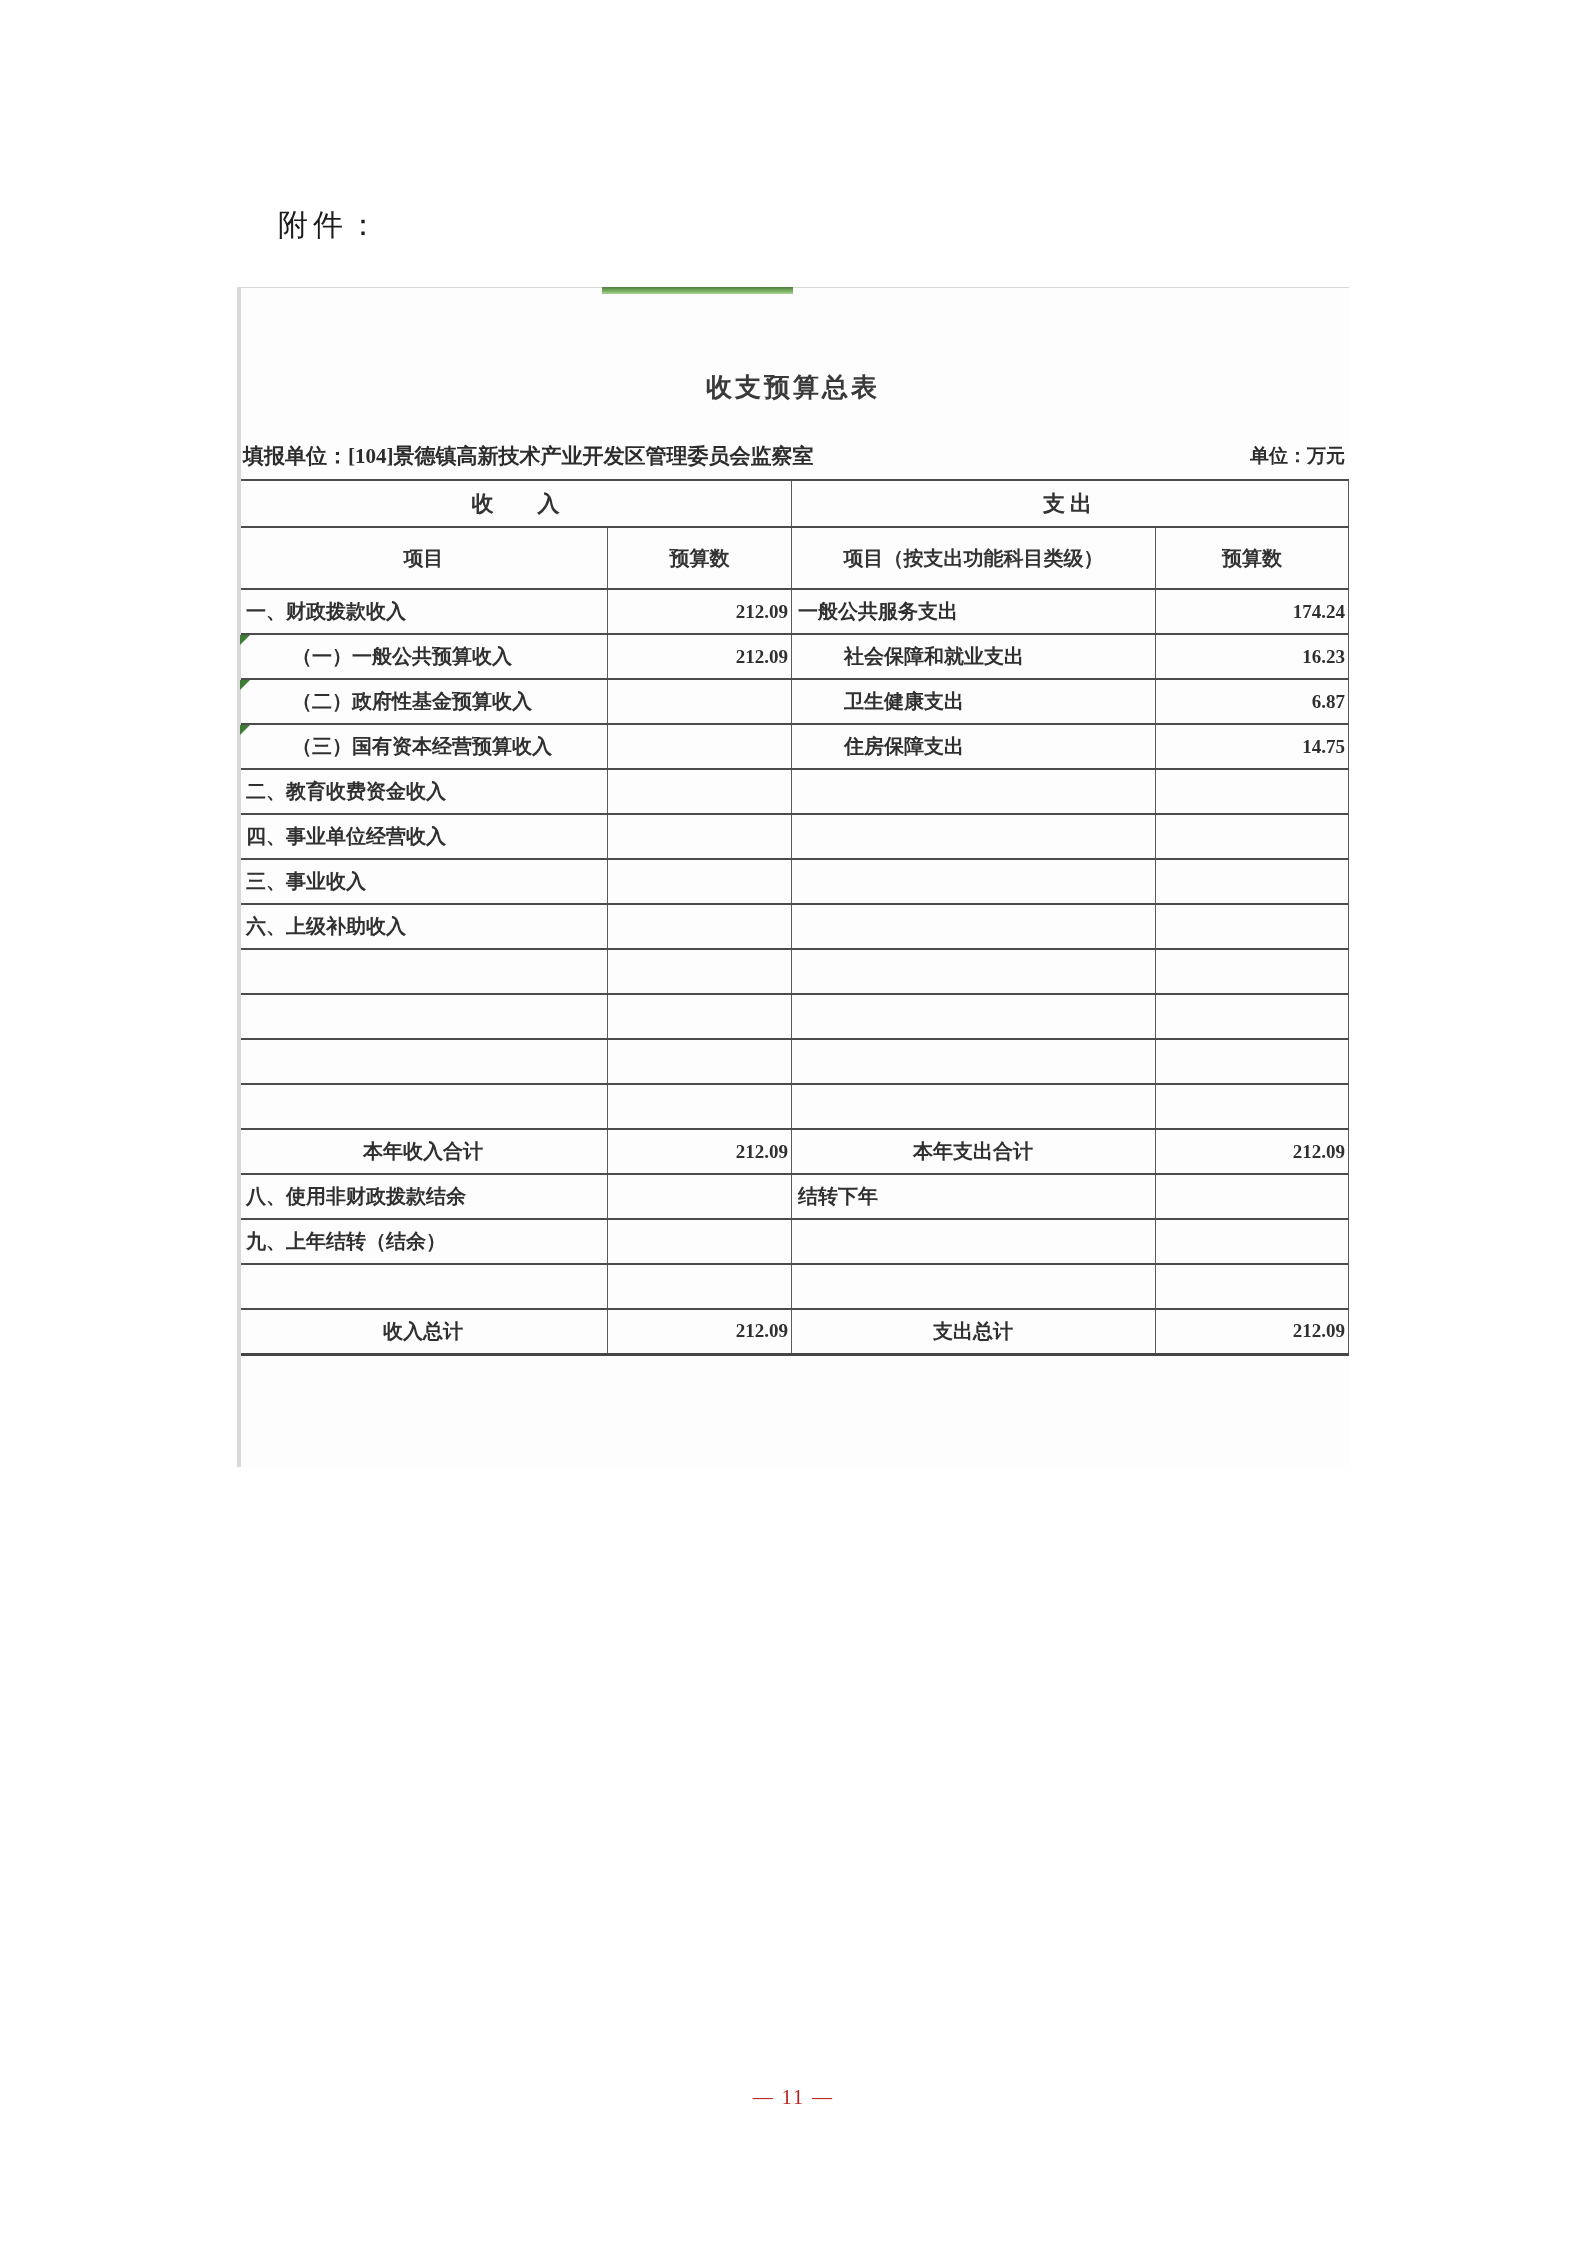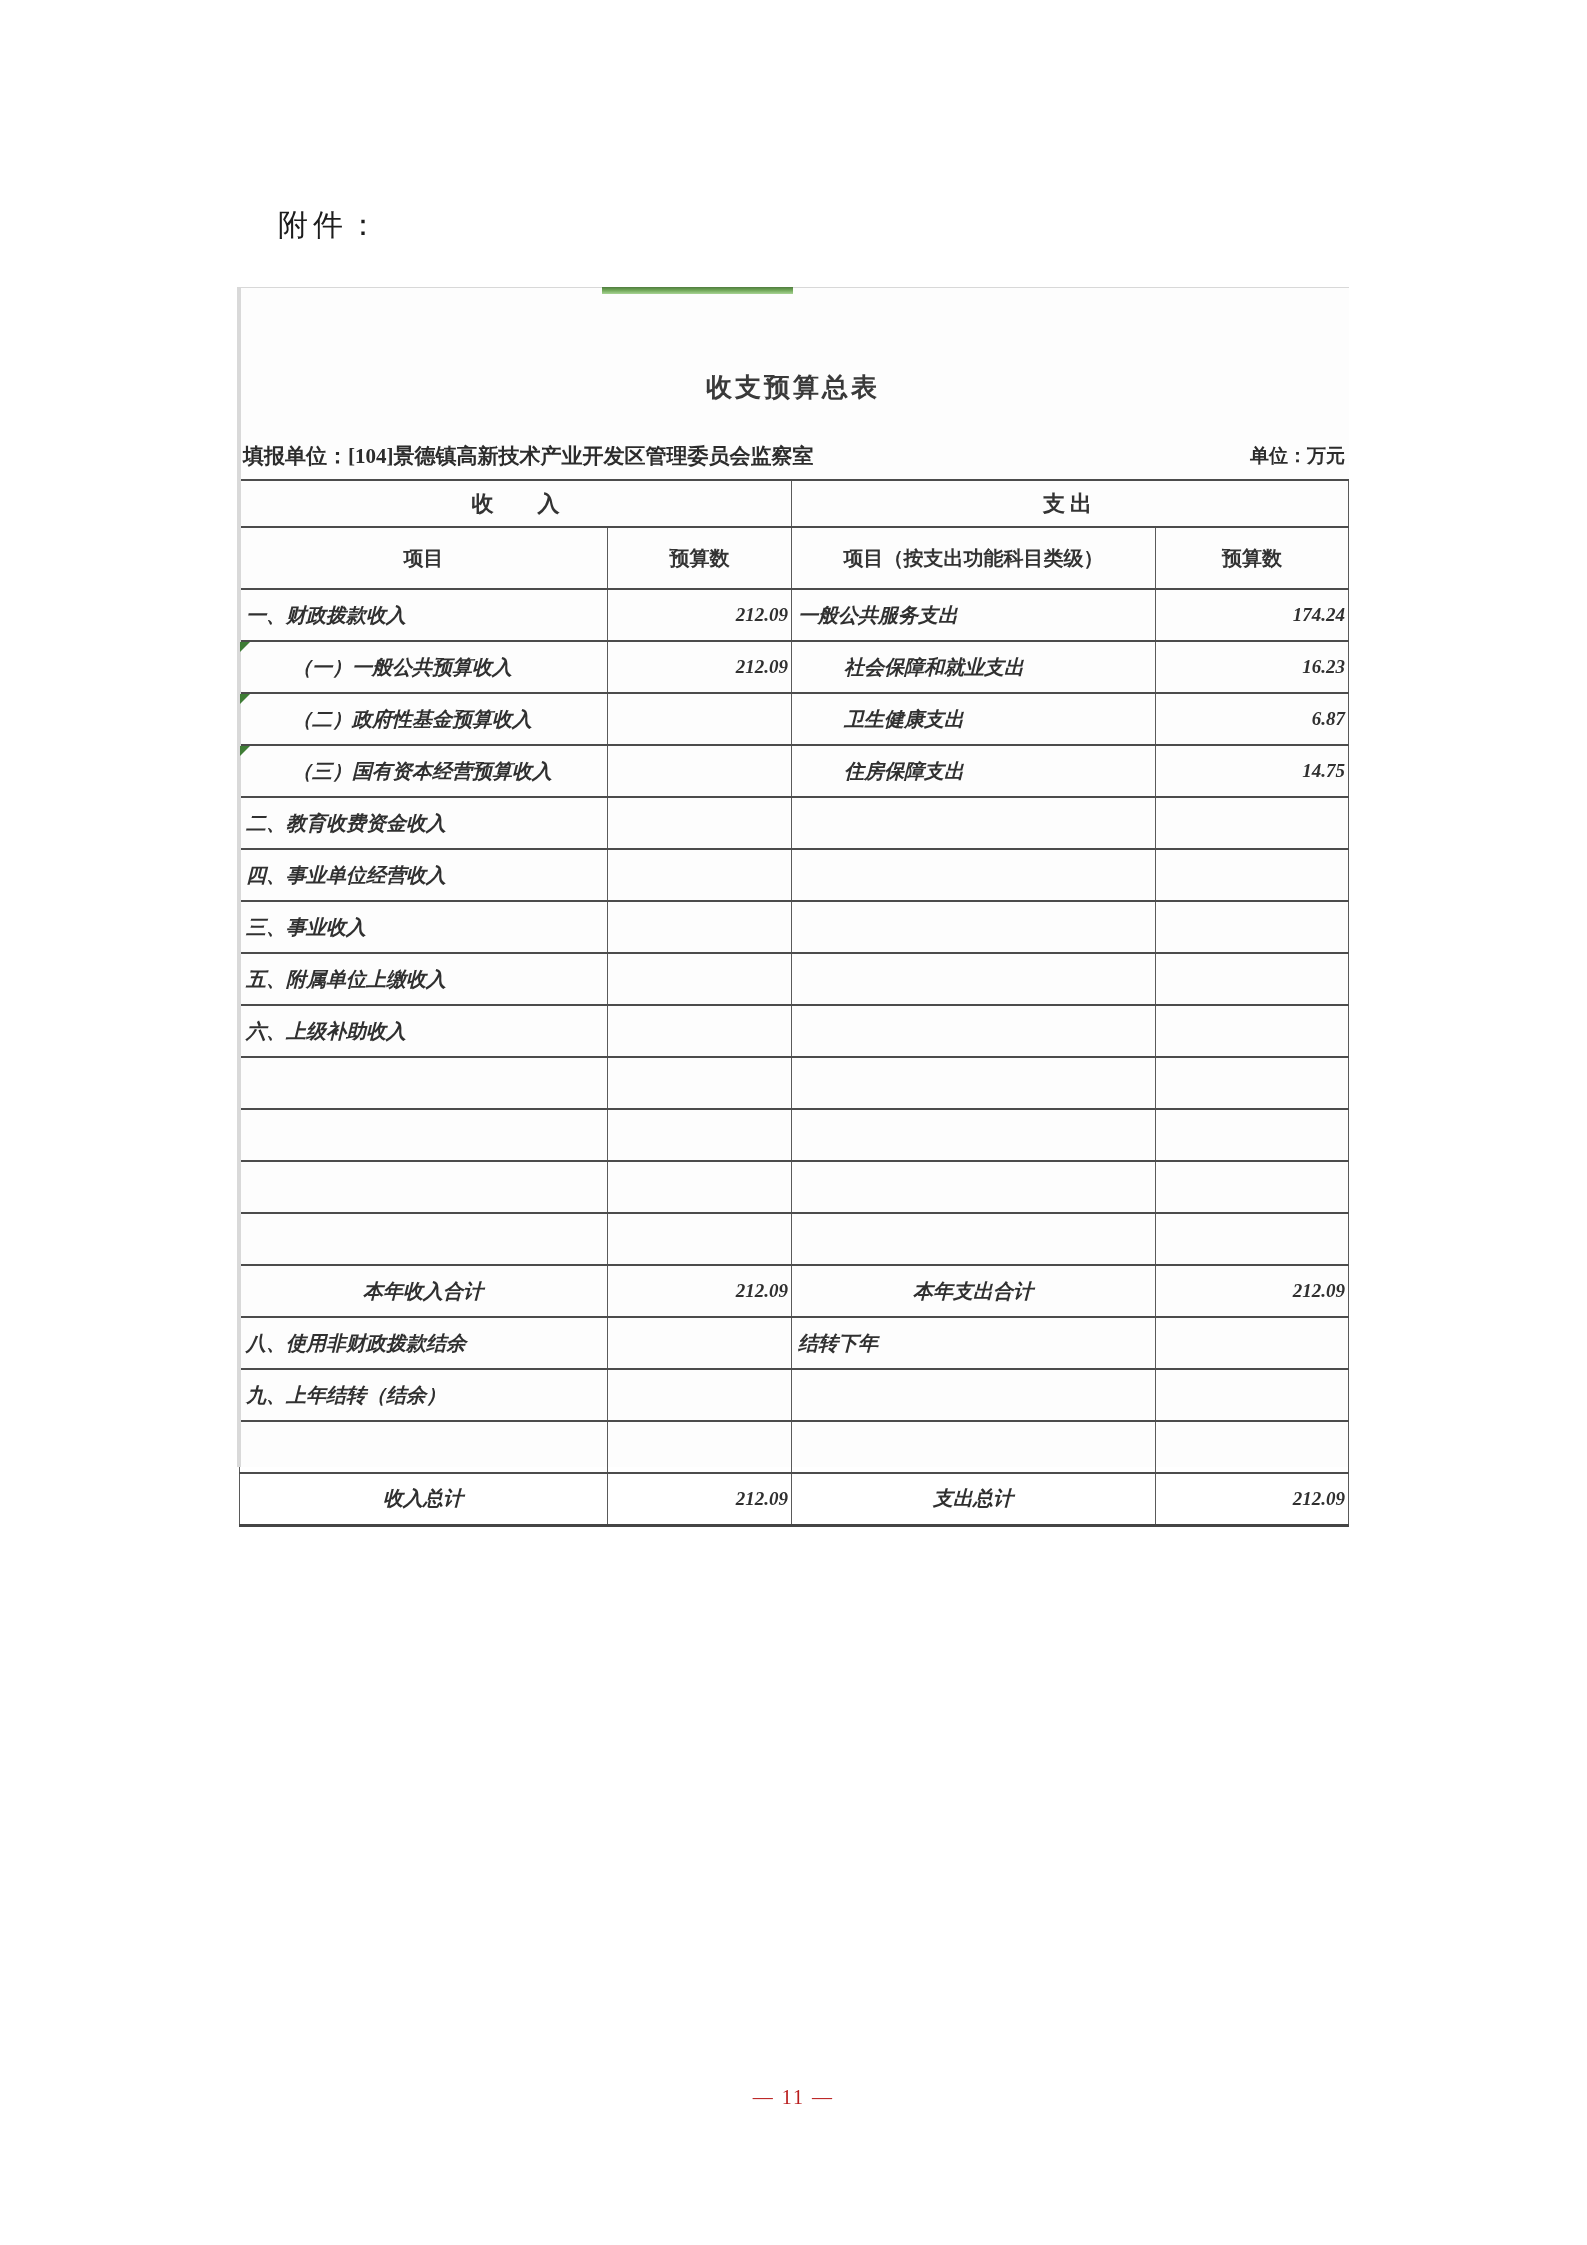--- a/index.html
+++ b/index.html
@@ -107,21 +107,21 @@
     text-align: center;
   }
   th.sec-exp { letter-spacing: 5px; margin-top: 26px; }
   tr.h2 { height: 62px; border-bottom: 3px solid #454545; margin-top: 11px; }
   tr.h2 th {
     font-size: 20px;
     font-weight: 600;
     color: #333333;
     text-align: center;
   }
-  tbody tr { height: 52px; font-style: italic; }
+  tbody tr { height: 45px; }
   tbody { border-bottom: 3px solid #454545; }
 
   td.c-item {
     font-size: 20px;
     font-weight: 600;
     color: #303030;
     text-align: left;
     padding-left: 6px;
   }
   td.c-num {
@@ -229,26 +229,20 @@
           <td class="c-item"><span></span></td>
           <td class="c-num"><span></span></td>
         </tr>
         <tr class="row-item">
           <td class="c-item"><span>三、事业收入</span></td>
           <td class="c-num"><span></span></td>
           <td class="c-item"><span></span></td>
           <td class="c-num"><span></span></td>
         </tr>
         <tr class="row-item">
-          <td class="c-item"><span>五、附属单位上缴收入</span></td>
-          <td class="c-num"><span></span></td>
-          <td class="c-item"><span></span></td>
-          <td class="c-num"><span></span></td>
-        </tr>
-        <tr class="row-item">
           <td class="c-item"><span>六、上级补助收入</span></td>
           <td class="c-num"><span></span></td>
           <td class="c-item"><span></span></td>
           <td class="c-num"><span></span></td>
         </tr>
         <tr class="row-empty">
           <td class="c-item"><span></span></td>
           <td class="c-num"><span></span></td>
           <td class="c-item"><span></span></td>
           <td class="c-num"><span></span></td>

